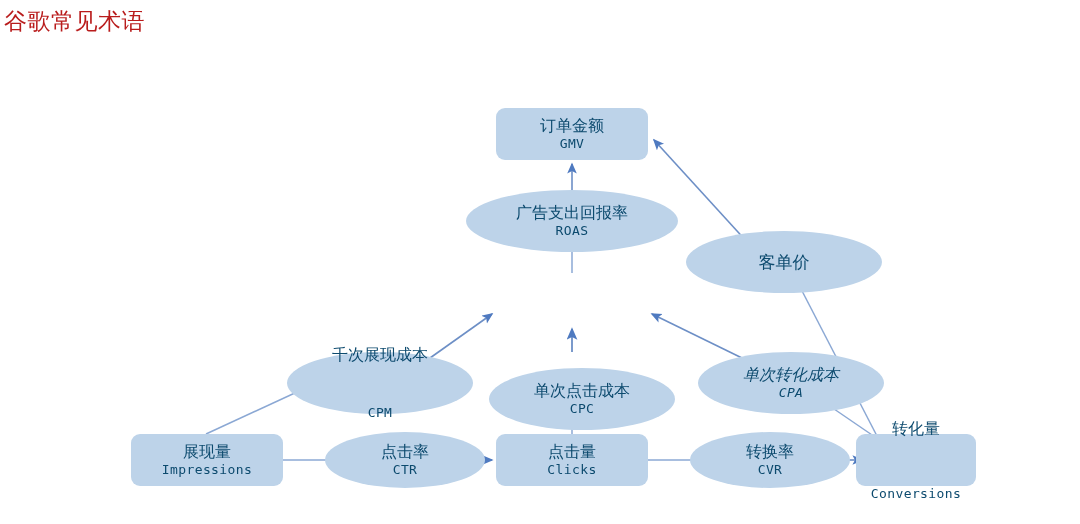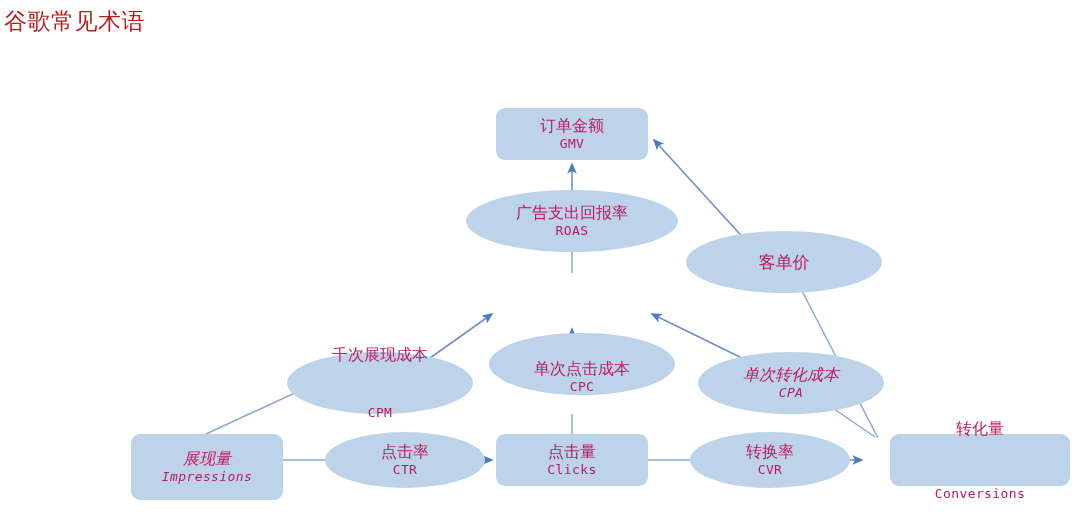--- a/index.html
+++ b/index.html
@@ -40,21 +40,21 @@
     height: 524px;
   }
   .node {
     position: absolute;
     background: #bdd3e9;
     display: flex;
     flex-direction: column;
     align-items: center;
     justify-content: center;
     text-align: center;
-    color: #be185d;
+    color: #0c4a6e;
     box-sizing: border-box;
   }
   .node.box {
     border-radius: 9px;
   }
   .node.ellipse {
     border-radius: 50%;
   }
   .node-cn {
     font-family: "Liberation Sans", sans-serif;
@@ -129,48 +129,48 @@
   <div class="node ellipse" style="left:686px; top:231px; width:196px; height:62px;">
     <div class="node-cn solo">客单价</div>
   </div>
 
 
   <div class="node ellipse" style="left:287px; top:352px; width:186px; height:62px;gap:40px;">
     <div class="node-cn">千次展现成本</div>
     <div class="node-en">CPM</div>
   </div>
 
-  <div class="node ellipse" style="left:489px; top:333px; width:186px; height:62px;justify-content:flex-end;">
+  <div class="node ellipse" style="left:489px; top:368px; width:186px; height:62px;">
     <div class="node-cn">单次点击成本</div>
     <div class="node-en">CPC</div>
   </div>
 
   <div class="node ellipse" style="left:698px; top:352px; width:186px; height:62px;font-style:italic;">
     <div class="node-cn">单次转化成本</div>
     <div class="node-en">CPA</div>
   </div>
 
-  <div class="node box" style="left:131px; top:434px; width:152px; height:66px;font-style:italic;">
+  <div class="node box" style="left:131px; top:434px; width:152px; height:52px;">
     <div class="node-cn">展现量</div>
     <div class="node-en">Impressions</div>
   </div>
 
   <div class="node ellipse" style="left:325px; top:432px; width:160px; height:56px;">
     <div class="node-cn">点击率</div>
     <div class="node-en">CTR</div>
   </div>
 
   <div class="node box" style="left:496px; top:434px; width:152px; height:52px;">
     <div class="node-cn">点击量</div>
     <div class="node-en">Clicks</div>
   </div>
 
   <div class="node ellipse" style="left:690px; top:432px; width:160px; height:56px;">
     <div class="node-cn">转换率</div>
     <div class="node-en">CVR</div>
   </div>
 
-  <div class="node box" style="left:890px; top:434px; width:180px; height:52px;gap:47px;">
+  <div class="node box" style="left:856px; top:434px; width:120px; height:52px;gap:47px;">
     <div class="node-cn">转化量</div>
     <div class="node-en">Conversions</div>
   </div>
 
 </div>
 
 </body></html>

